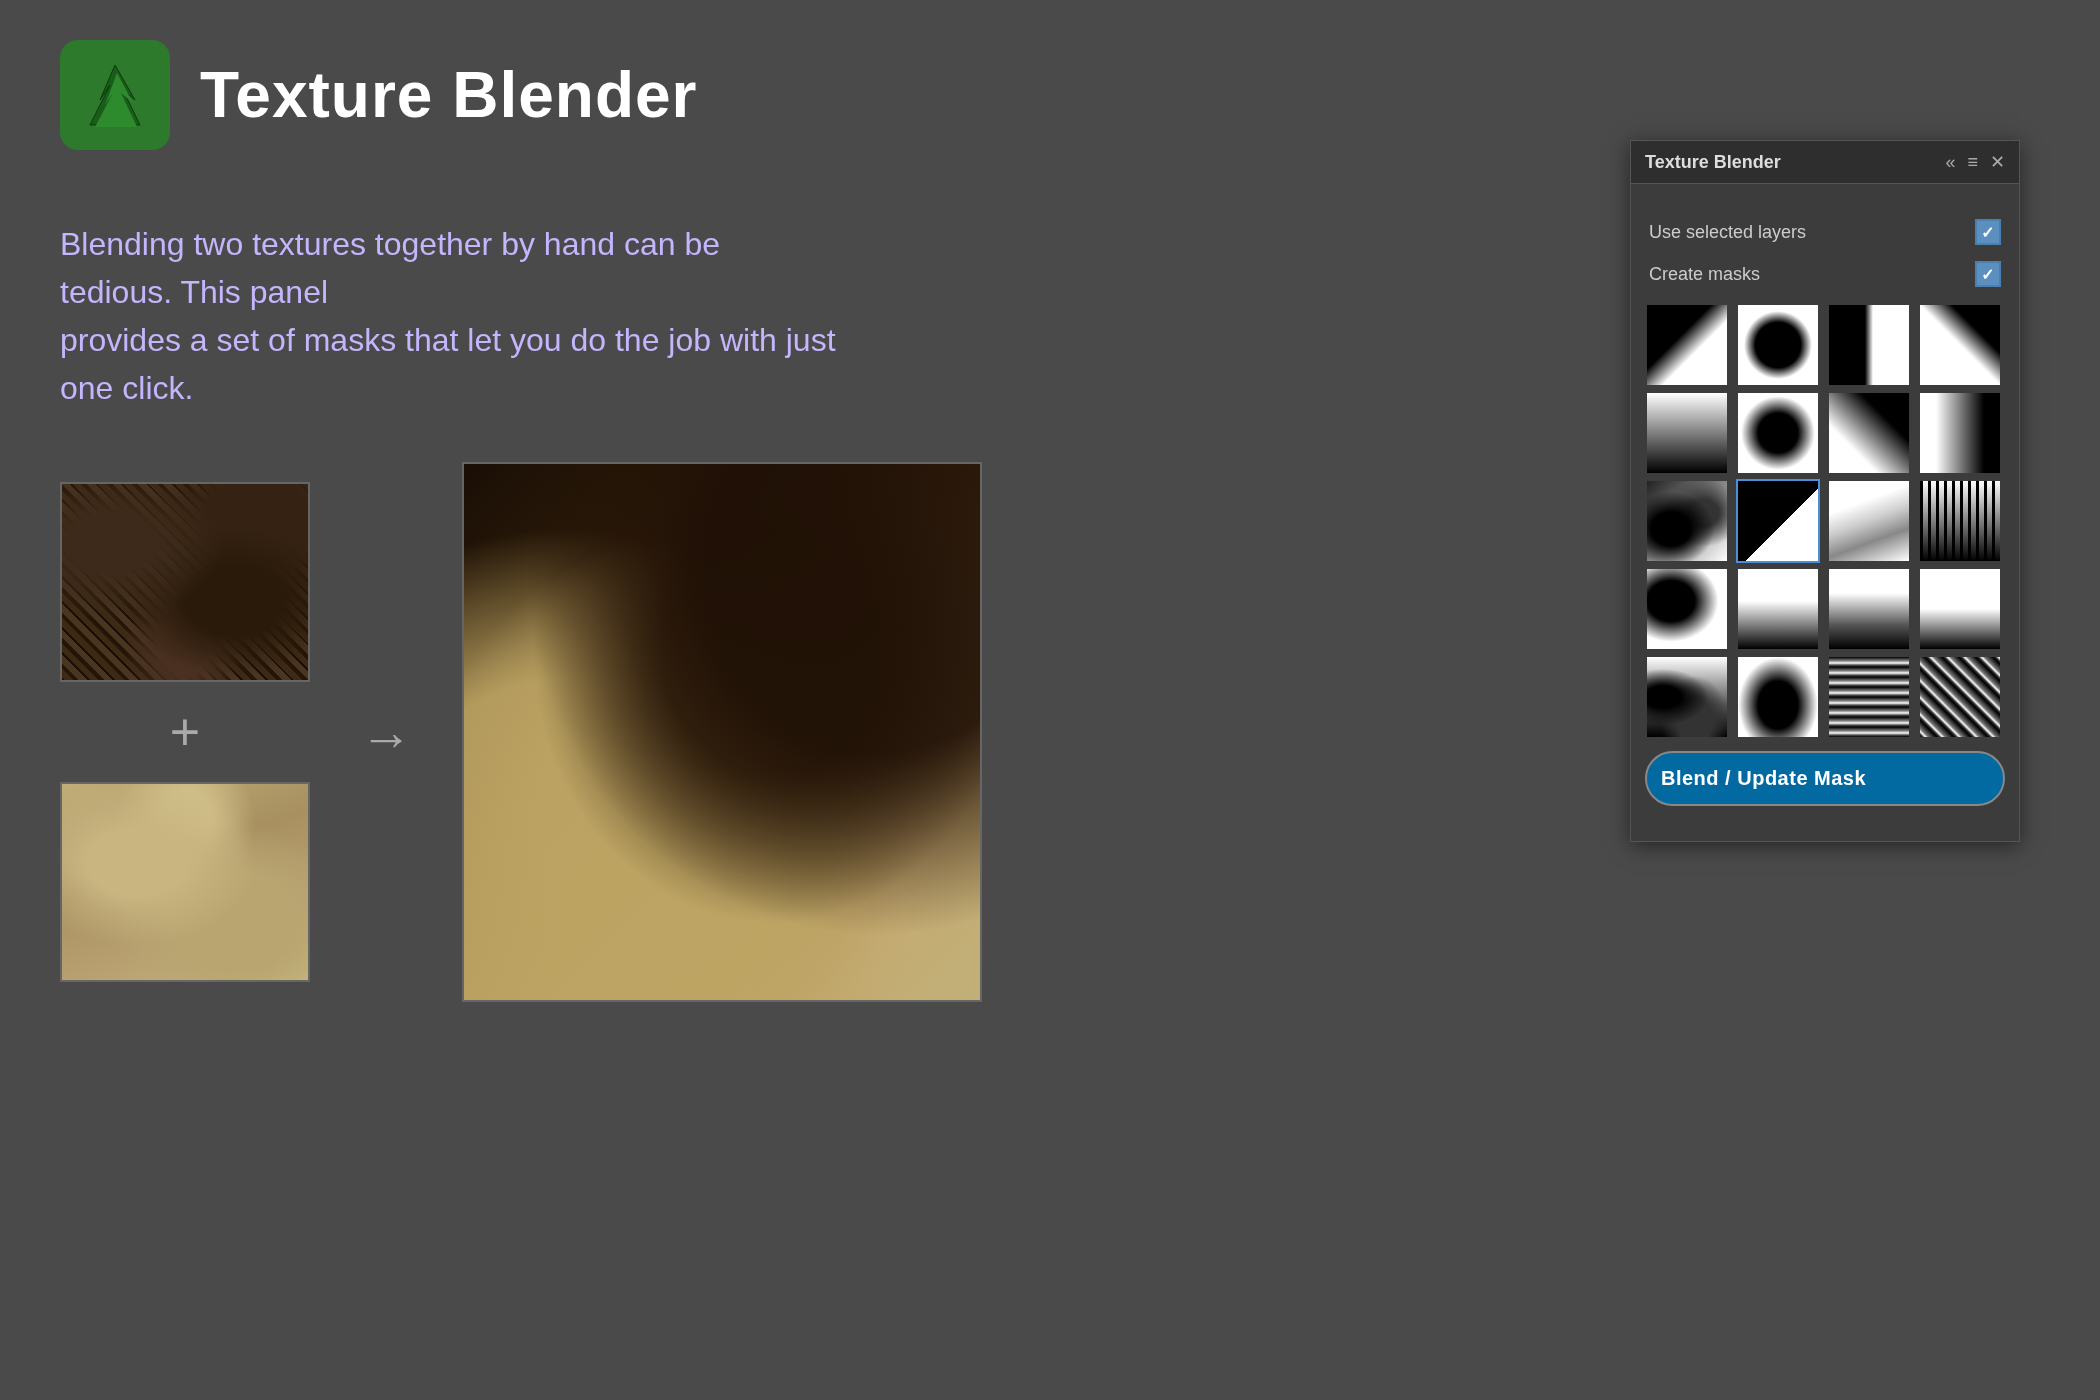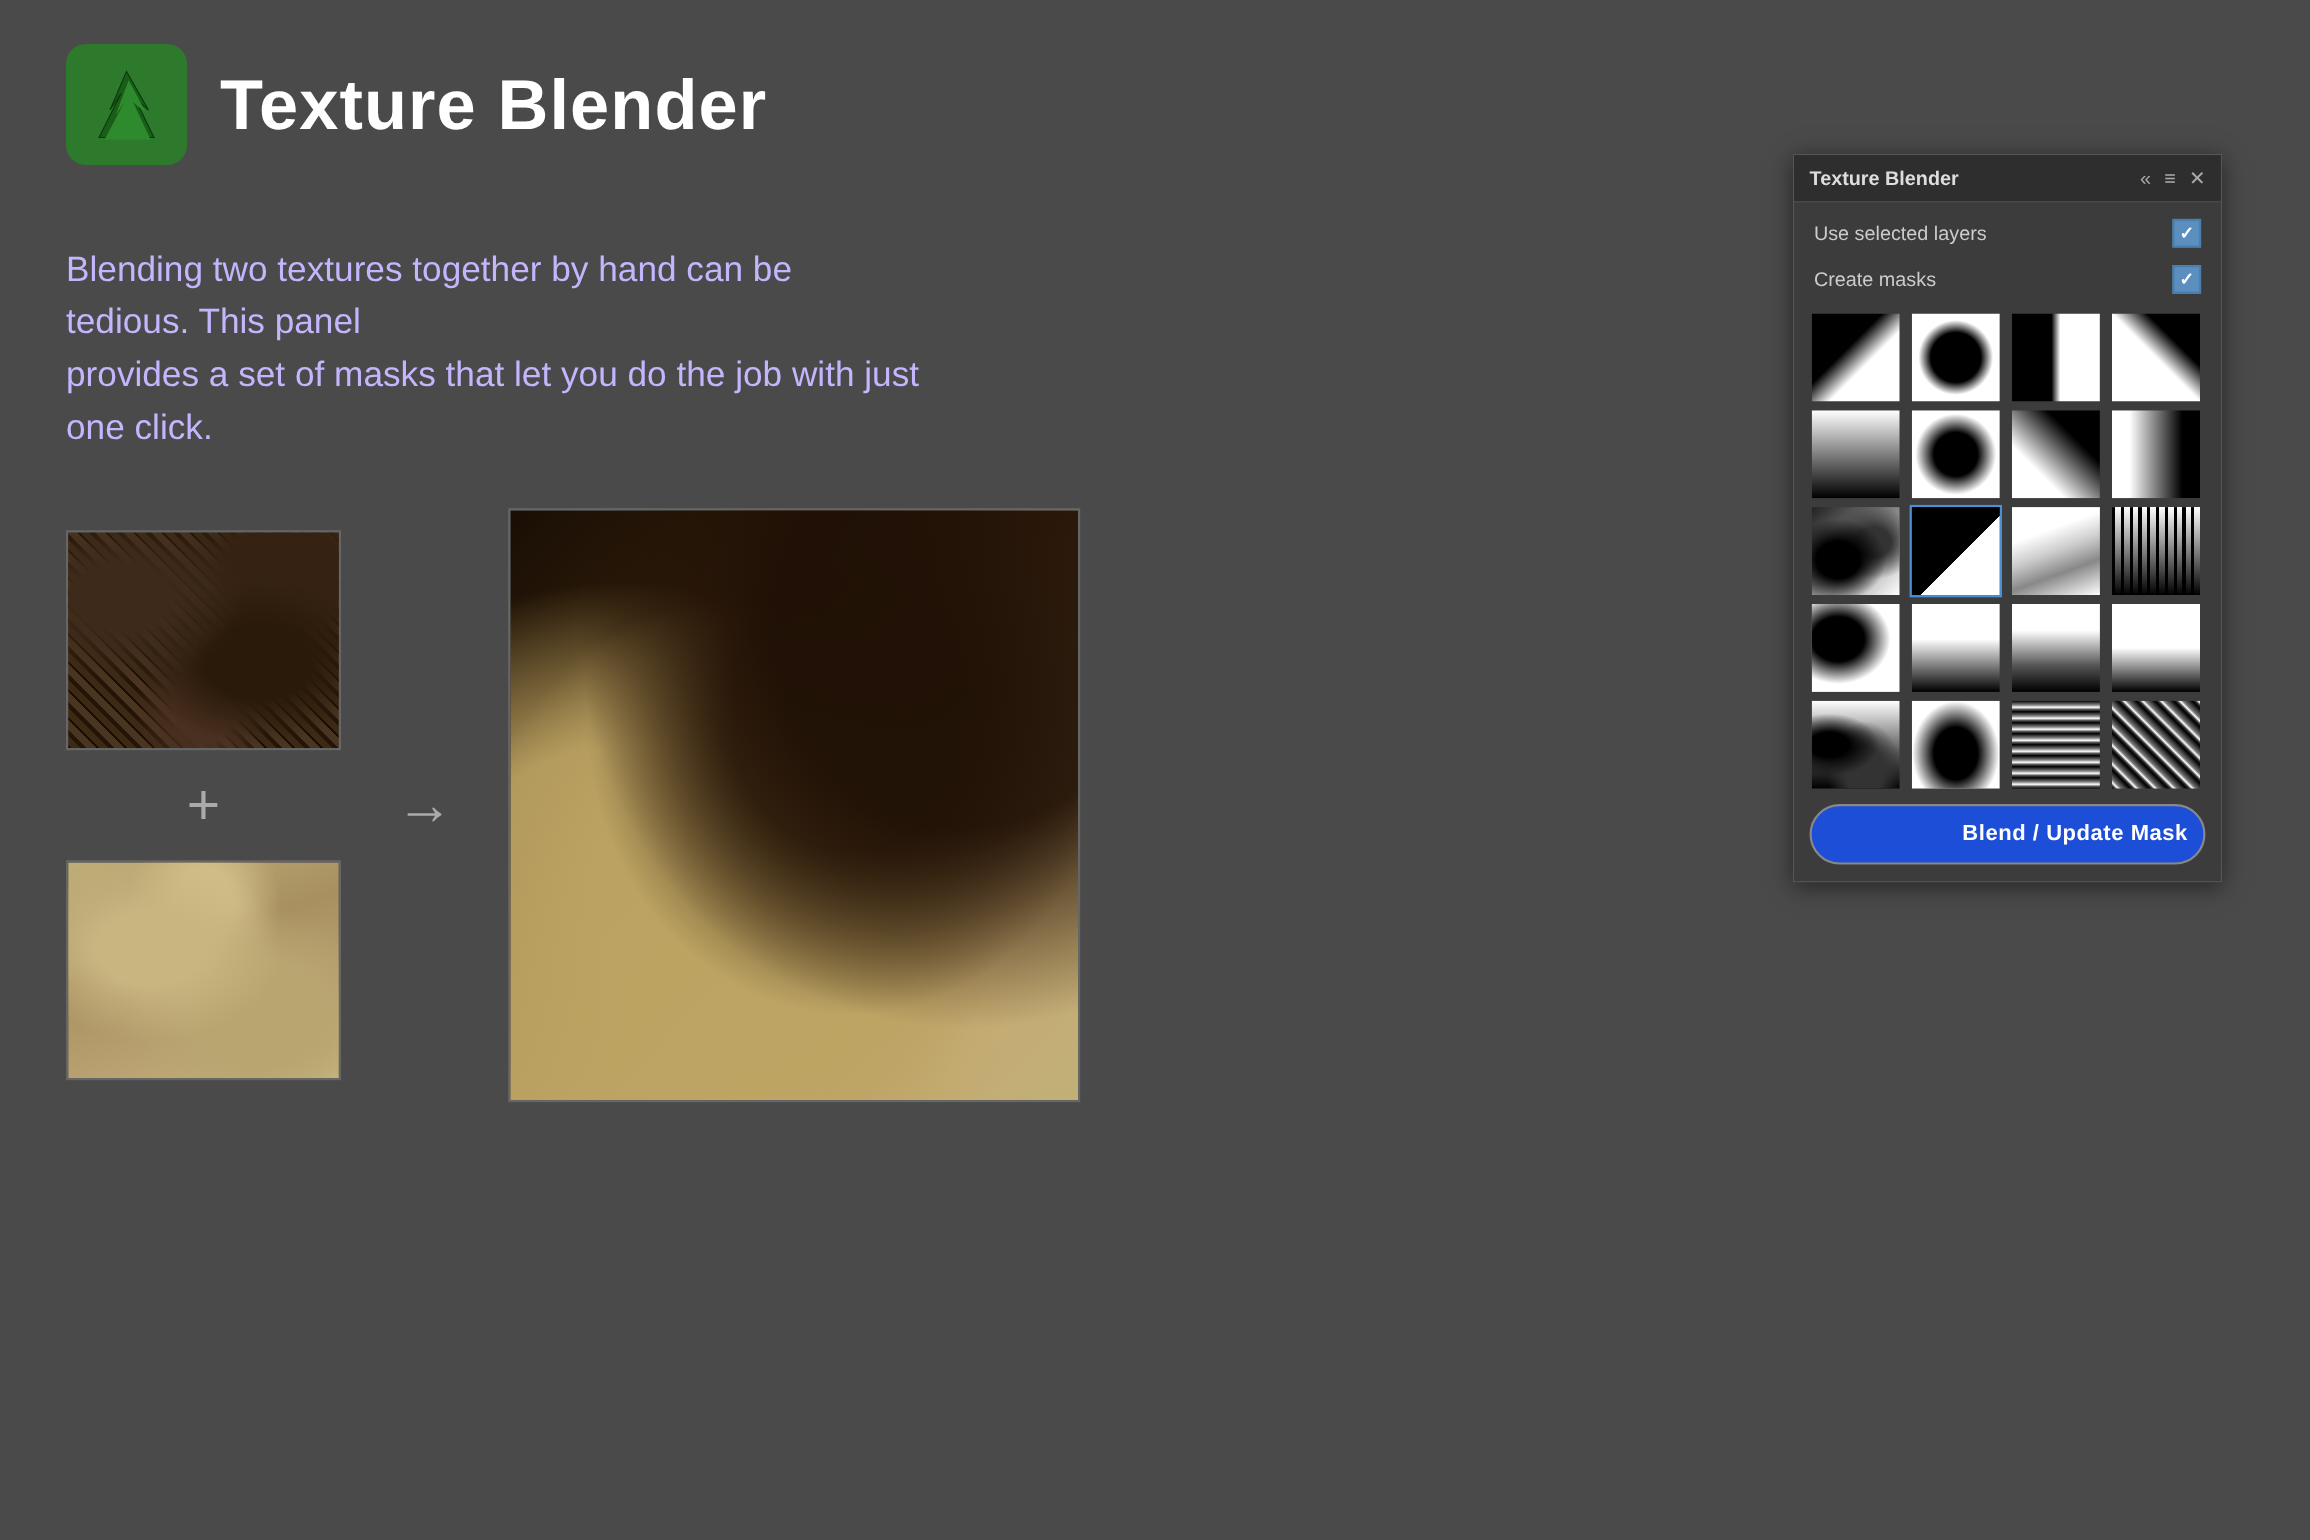--- a/index.html
+++ b/index.html
@@ -184,21 +184,21 @@
       align-items: center;
     }
 
     .panel-btn {
       color: #aaa;
       font-size: 18px;
       cursor: pointer;
     }
 
     .panel-body {
-      padding: 7px 14px;
+      padding: 27px 14px;
     }
 
     .option-row {
       display: flex;
       align-items: center;
       justify-content: space-between;
       padding: 8px 4px;
     }
 
     .option-label {
@@ -309,27 +309,27 @@
       background:
         repeating-linear-gradient(45deg, #000 0, #333 2px, #fff 4px, #777 6px, #000 12px);
     }
 
     
     .blend-button {
       display: block;
       width: 100%;
       margin: 12px 0 8px 0;
       padding: 14px;
-      background: #1d4ed8;
+      background: #0369a1;
       border: 2px solid #888;
       border-radius: 30px;
       color: #fff;
       font-size: 20px;
       font-weight: 700;
-      text-align: right;
+      text-align: left;
       cursor: pointer;
       letter-spacing: 0.5px;
     }
 
     .texture-pair {
       display: flex;
       flex-direction: column;
       align-items: center;
       gap: 20px;
     }

